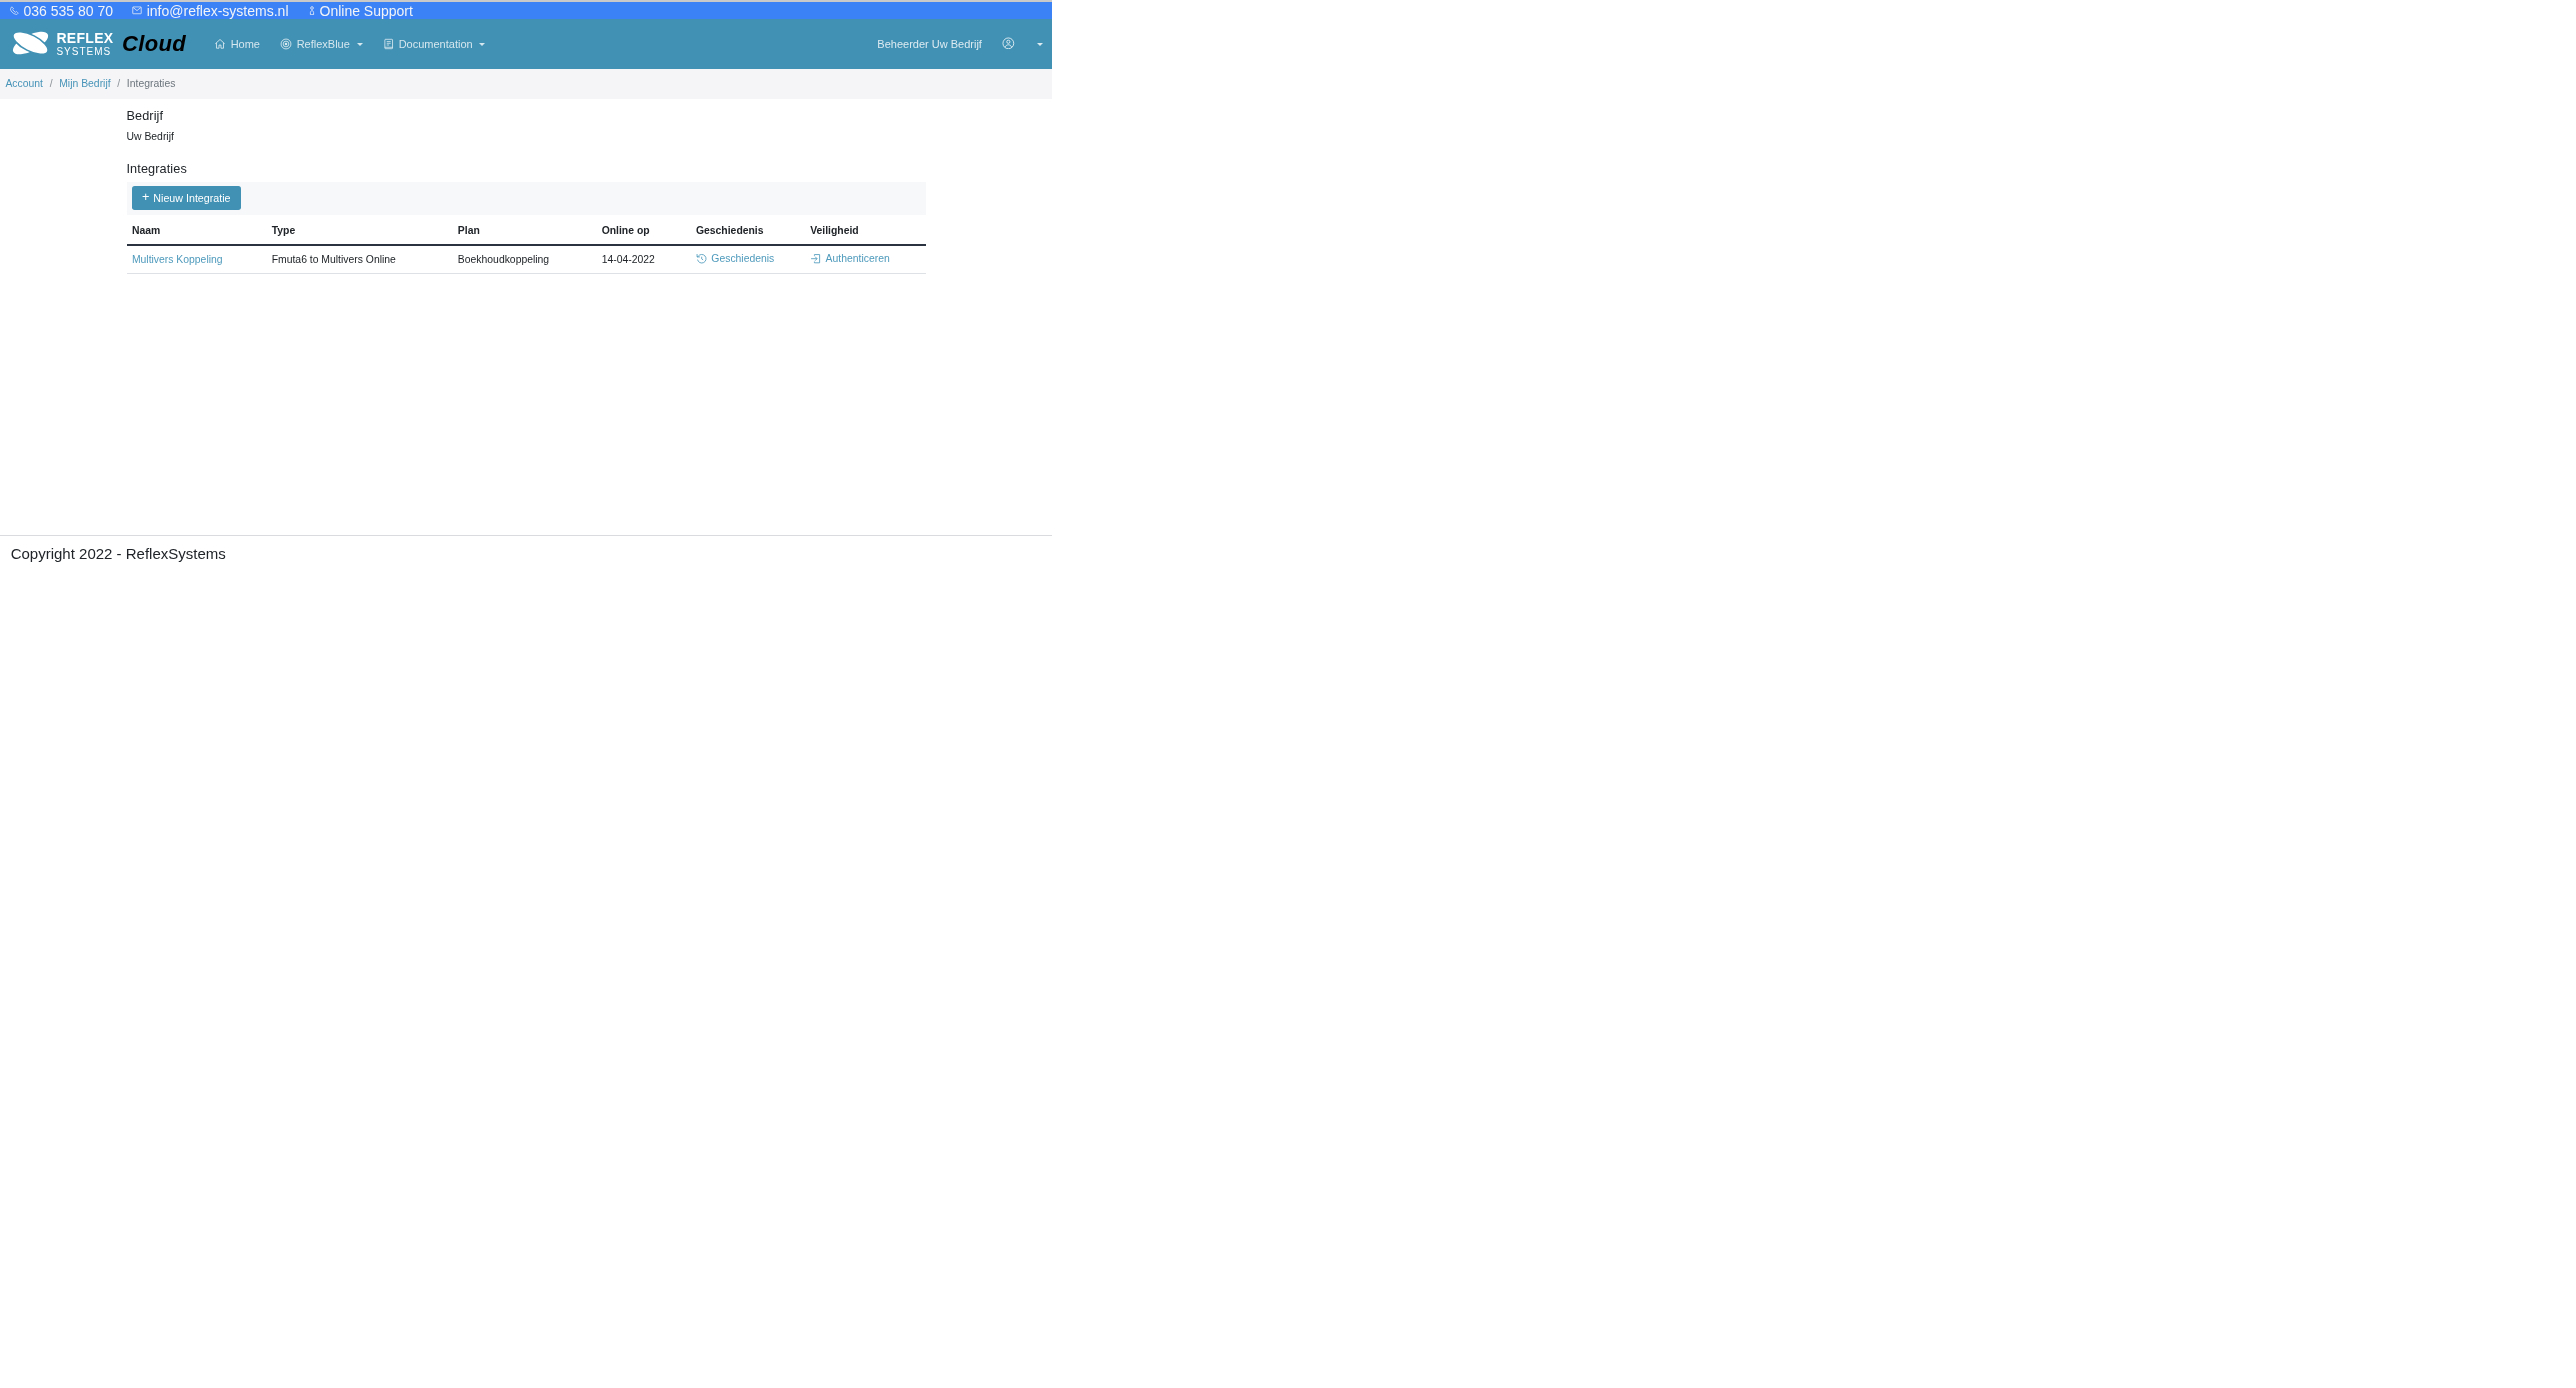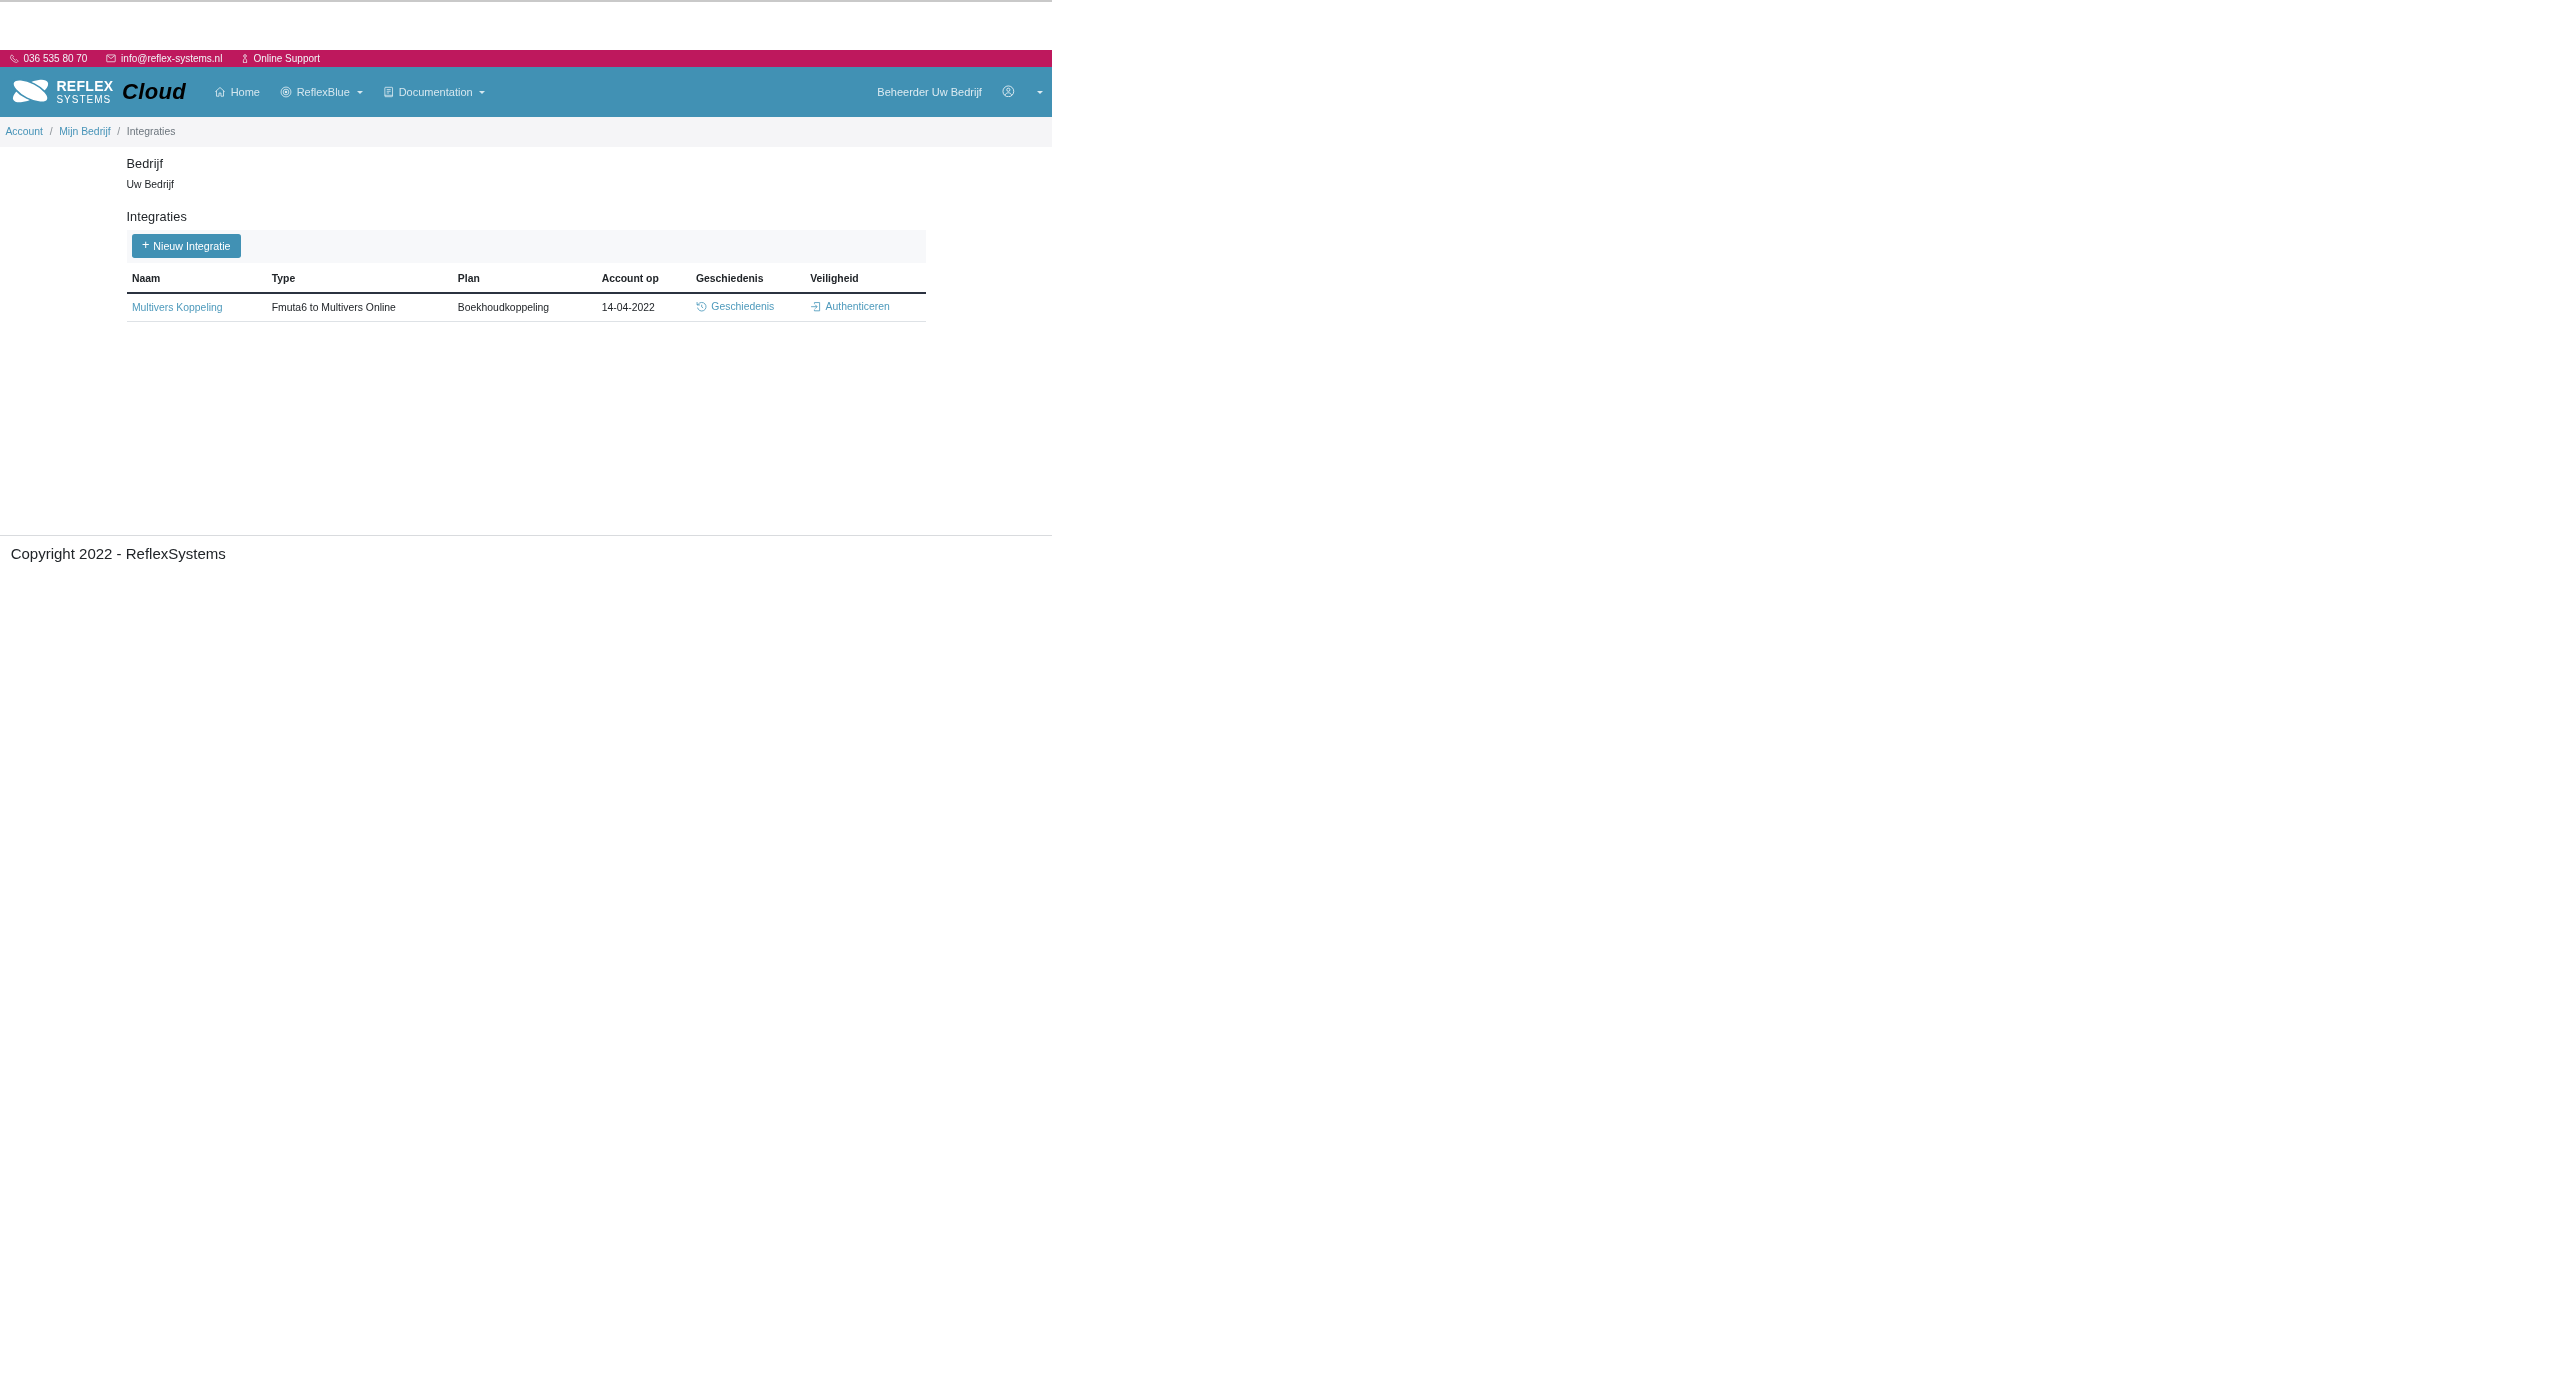--- a/index.html
+++ b/index.html
@@ -7,22 +7,22 @@
   body {
     font-family:"Liberation Sans", sans-serif;
     color:#212529;
     background:#ffffff;
   }
   .page { width:1052px; height:567px; display:flex; flex-direction:column; overflow:hidden; }
   .window-edge { height:2px; background:#c9c9c9; }
 
   
   .topbar {
-    height:17px; background:#be185d; color:#f2f4f7;
-    display:flex; align-items:center; padding:0 9.4px; font-size:10px;margin-top:48px;
+    height:17px; background:#3b82f6; color:#f2f4f7;
+    display:flex; align-items:center; padding:0 9.4px; font-size:14px;
   }
   .topbar .item { display:flex; align-items:center; gap:4.7px; }
   .topbar .item + .item { margin-left:19px; }
   .topbar .right { margin-left:auto; display:flex; align-items:center; gap:4px; }
   .topbar svg { display:block; }
 
   
   .header {
     height:50px; background:#4191b4; display:flex; padding:0 9.4px;
   }
@@ -221,21 +221,21 @@
             <col style="width:18%">
           <col style="width:11.8%">
             <col style="width:14.3%">
             <col style="width:15.1%">
         </colgroup>
         <thead>
           <tr>
             <th>Naam</th>
             <th>Type</th>
             <th>Plan</th>
-            <th>Account op</th>
+            <th>Online op</th>
             <th>Geschiedenis</th>
             <th>Veiligheid</th>
           </tr>
         </thead>
         <tbody>
           <tr>
             <td><a>Multivers Koppeling</a></td>
             <td>Fmuta6 to Multivers Online</td>
             <td>Boekhoudkoppeling</td>
             <td>14-04-2022</td>

